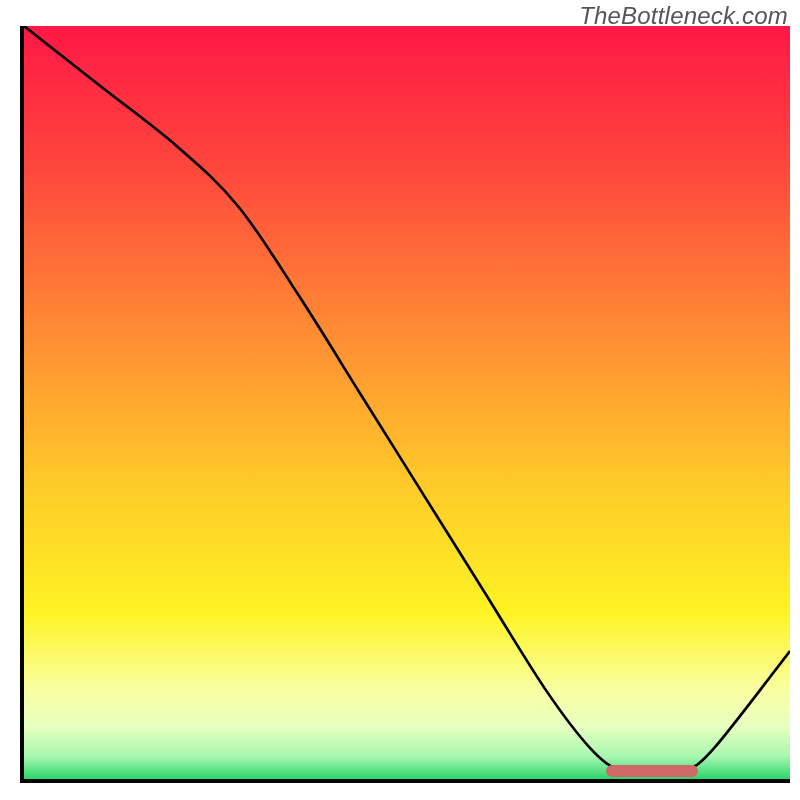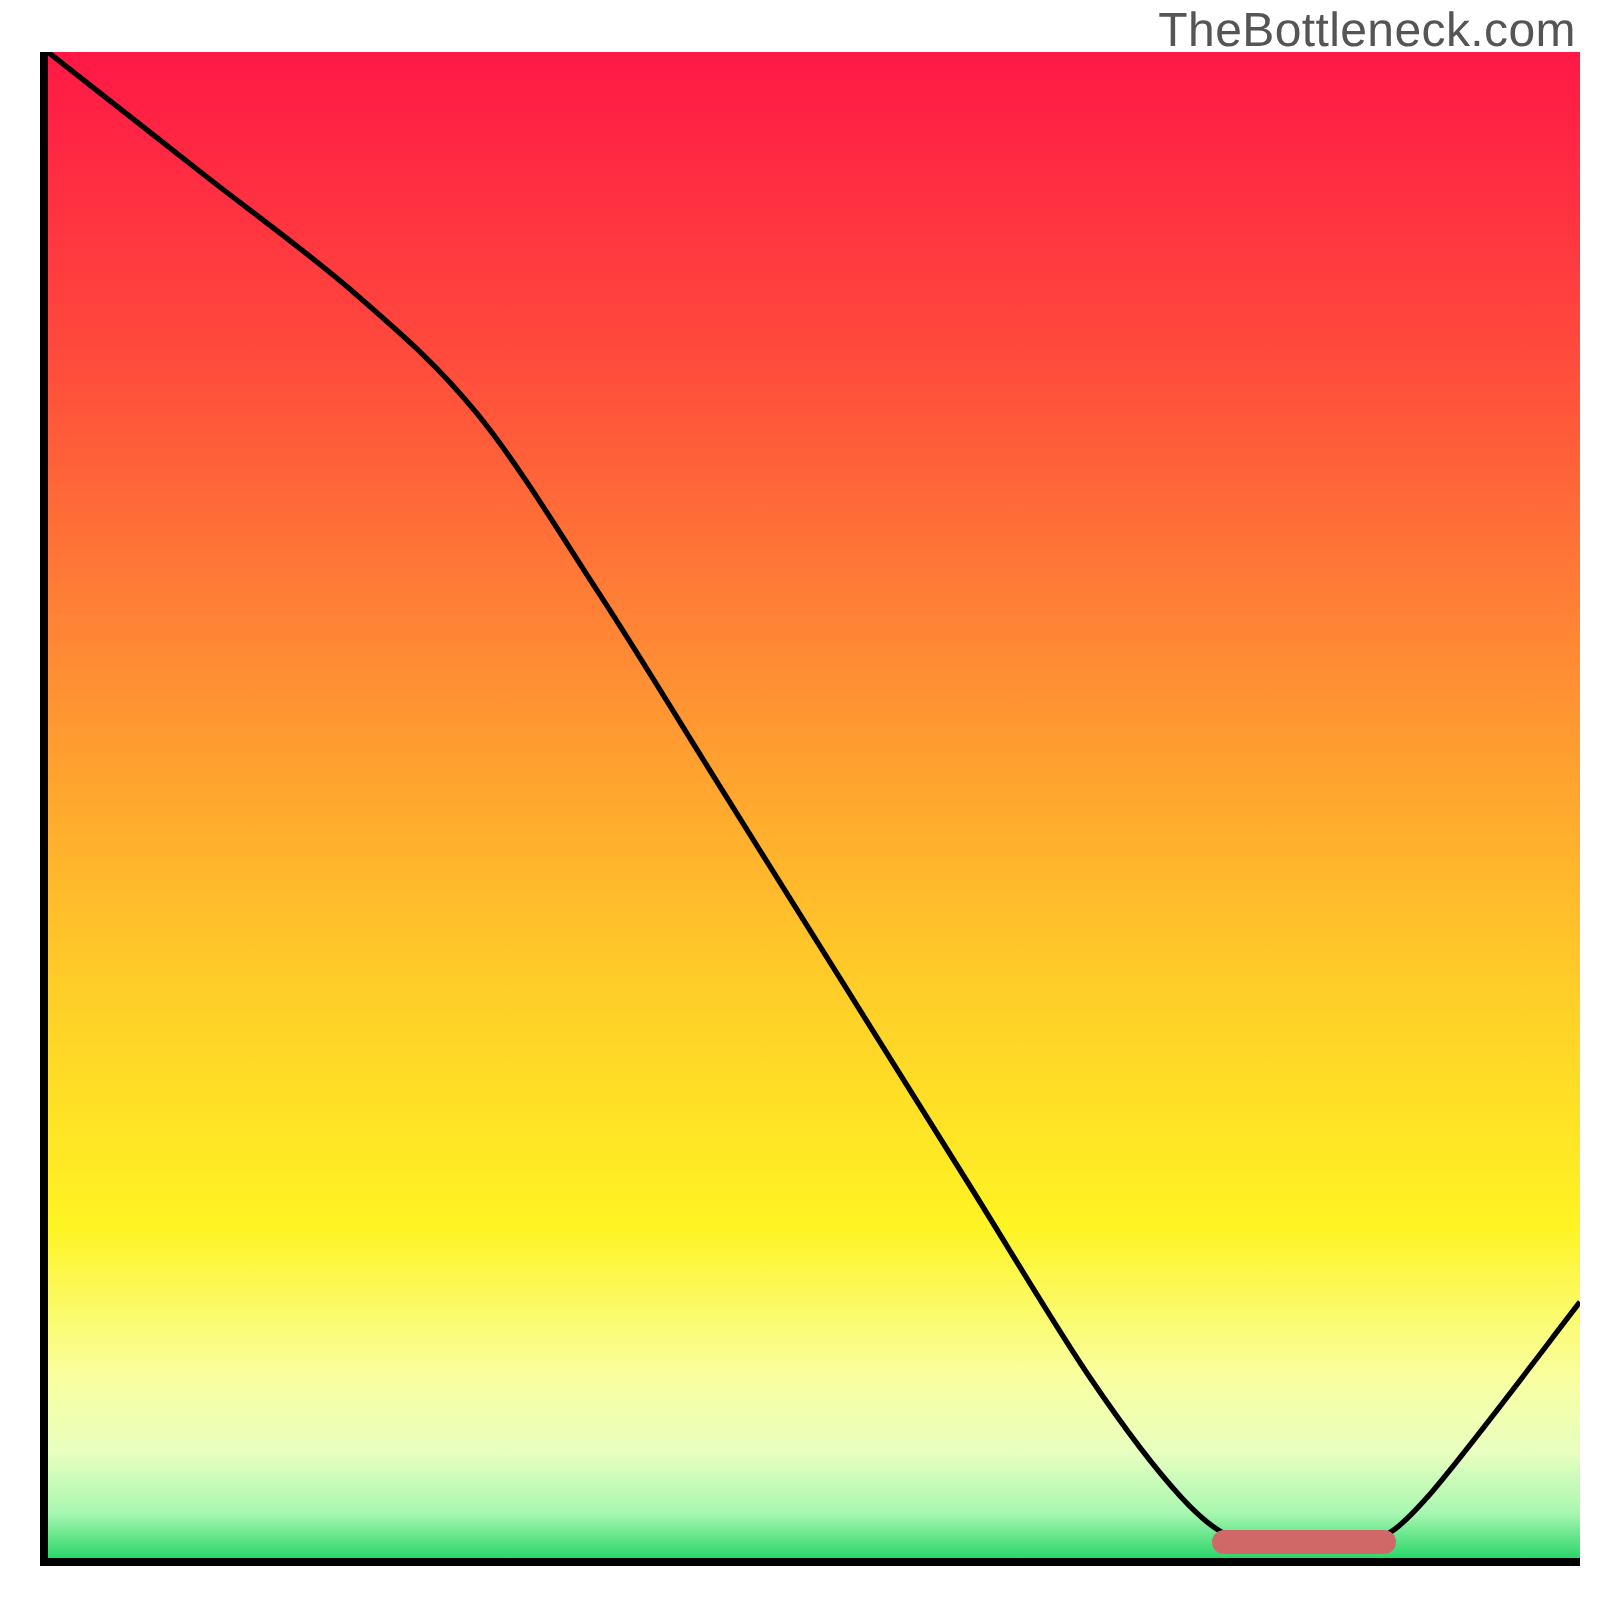--- a/index.html
+++ b/index.html
@@ -18,20 +18,21 @@
   }
   .watermark {
     position: absolute;
     top: 2px;
     right: 12px;
     font-size: 24px;
     font-weight: 500;
     color: #555555;
     letter-spacing: 0.2px;
     z-index: 5;
+    font-style: italic;
   }
   .plot {
     position: absolute;
     left: 20px;
     top: 26px;
     width: 770px;
     height: 757px;
     border-left: 4px solid #000000;
     border-bottom: 4px solid #000000;
     box-sizing: border-box;

